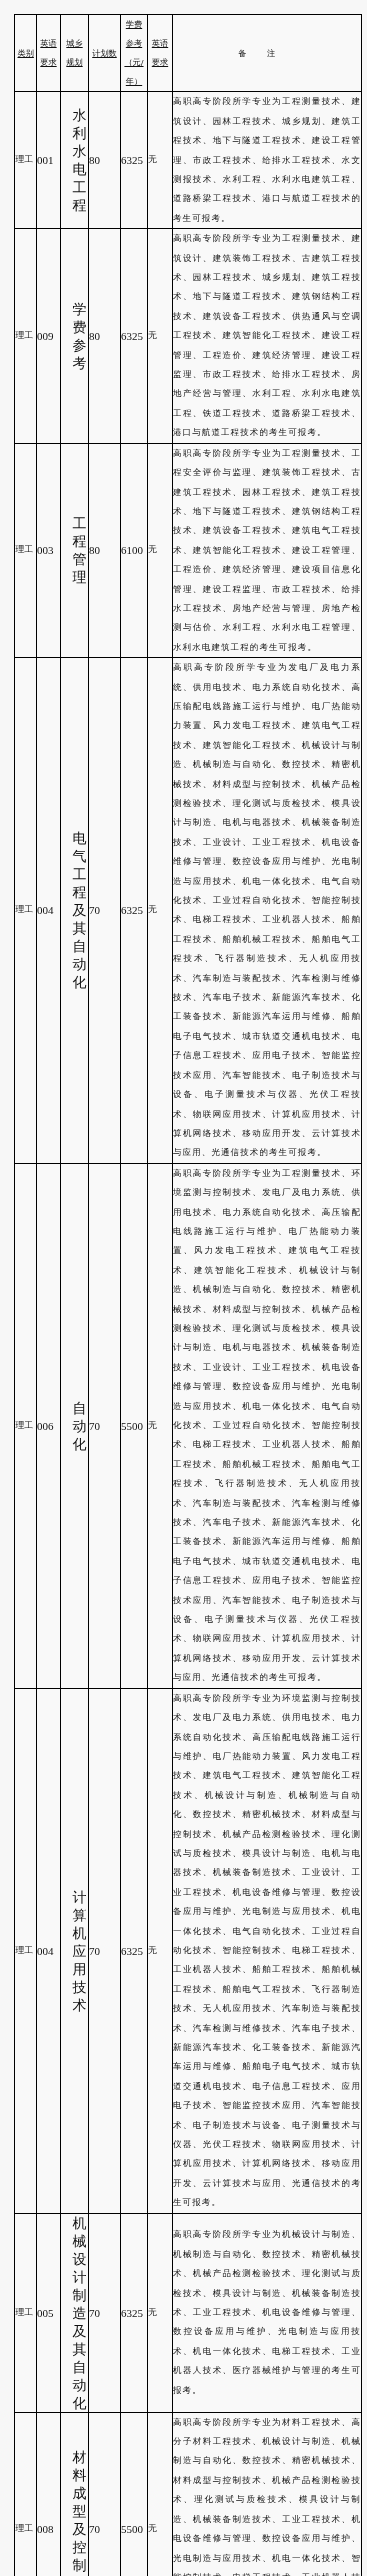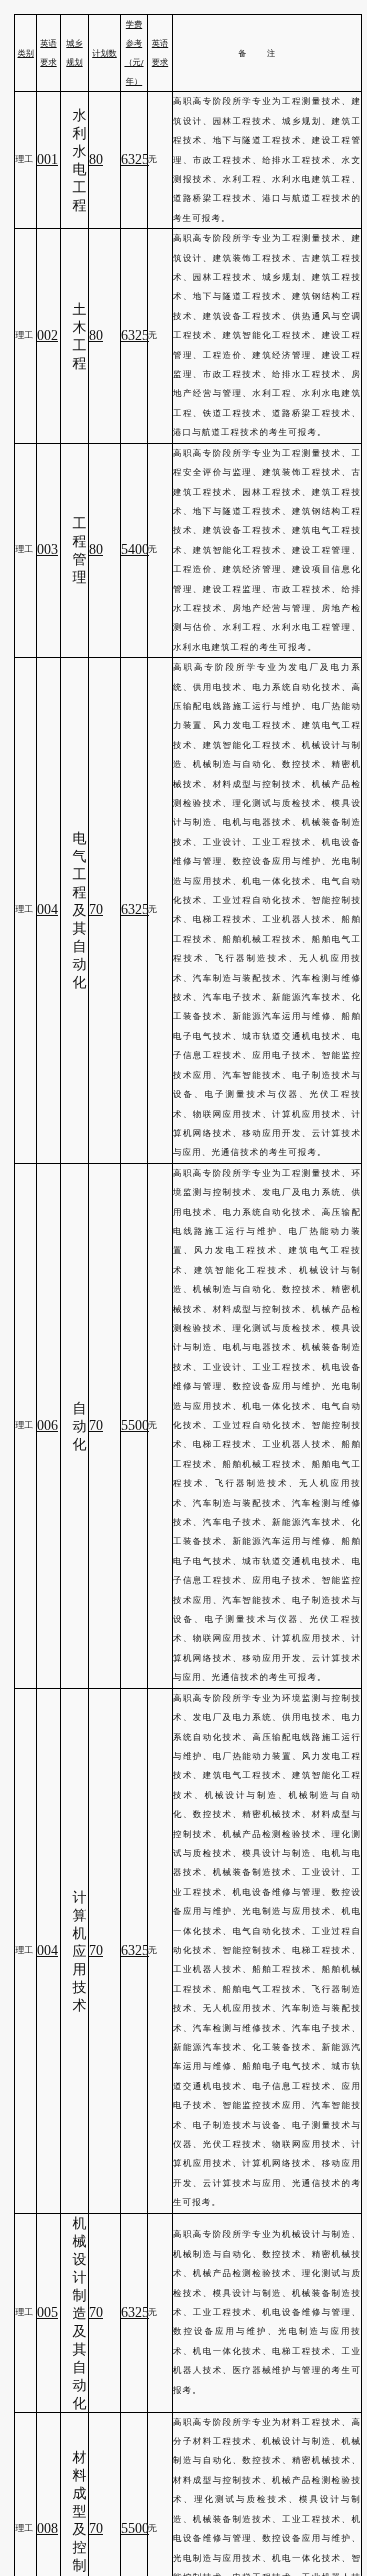--- a/index.html
+++ b/index.html
@@ -5,21 +5,21 @@
   html, body { margin: 0; padding: 0; background: #f7f7f7; }
   body { width: 367px; font-family: "DejaVu Serif", "Liberation Serif", serif; color: #111; }
   .page { padding: 14.4px 5.7px 10.3px 14.4px; }
   table.plan { border-collapse: collapse; width: 347px; table-layout: fixed; background: #f9f9f9; }
   table.plan th, table.plan td { border: 1px solid #000; padding: 0; vertical-align: middle; }
   table.plan th { font-weight: normal; font-size: 8.2px; line-height: 19px; text-align: center; height: 75px; }
   col.c-cat { width: 21.6px; } col.c-code { width: 24px; } col.c-name { width: 28px; }
   col.c-plan { width: 32px; } col.c-fee { width: 27px; } col.c-eng { width: 25px; } col.c-note { width: 189px; }
   th .vt { display: block; padding: 0 1.5px; text-decoration: underline; }
   td.cat, td.code, td.plan, td.fee, td.eng { text-align: left; font-size: 8.8px; }
-  td.code, td.plan, td.fee { font-family: "Liberation Serif", "DejaVu Serif", serif; font-size: 14px; text-decoration: underline; }
+  td.code, td.plan, td.fee { font-family: "Liberation Serif", "DejaVu Serif", serif; font-size: 11px; }
   td.name { font-size: 14px; line-height: 18px; padding: 0 1px 0 1.5px; text-align: right; letter-spacing: 1.5px; }
   td.note { font-size: 8.5px; line-height: 19.4px; padding: 1px 1.5px 1px 2.1px; text-align: justify; letter-spacing: 1.1px; word-break: break-all; margin-left: 36px; }
   th.note-h { letter-spacing: 20.6px; }
 </style>
 </head>
 <body>
 
 <div class="page">
   <table class="plan">
     <colgroup>
@@ -60,33 +60,33 @@
           <td class="cat">理工</td>
           <td class="code">001</td>
           <td class="name">水利水电工程</td>
           <td class="plan">80</td>
           <td class="fee">6325</td>
           <td class="eng">无</td>
           <td class="note">高职高专阶段所学专业为工程测量技术、建筑设计、园林工程技术、城乡规划、建筑工程技术、地下与隧道工程技术、建设工程管理、市政工程技术、给排水工程技术、水文测报技术、水利工程、水利水电建筑工程、道路桥梁工程技术、港口与航道工程技术的考生可报考。</td>
         </tr>
         <tr>
           <td class="cat">理工</td>
-          <td class="code">002</td>
-          <td class="name">土木工程</td>
+          <td class="code">009</td>
+          <td class="name">学费参考</td>
           <td class="plan">80</td>
           <td class="fee">6325</td>
           <td class="eng">无</td>
           <td class="note">高职高专阶段所学专业为工程测量技术、建筑设计、建筑装饰工程技术、古建筑工程技术、园林工程技术、城乡规划、建筑工程技术、地下与隧道工程技术、建筑钢结构工程技术、建筑设备工程技术、供热通风与空调工程技术、建筑智能化工程技术、建设工程管理、工程造价、建筑经济管理、建设工程监理、市政工程技术、给排水工程技术、房地产经营与管理、水利工程、水利水电建筑工程、铁道工程技术、道路桥梁工程技术、港口与航道工程技术的考生可报考。</td>
         </tr>
         <tr>
           <td class="cat">理工</td>
           <td class="code">003</td>
           <td class="name">工程管理</td>
           <td class="plan">80</td>
-          <td class="fee">5400</td>
+          <td class="fee">6100</td>
           <td class="eng">无</td>
           <td class="note">高职高专阶段所学专业为工程测量技术、工程安全评价与监理、建筑装饰工程技术、古建筑工程技术、园林工程技术、建筑工程技术、地下与隧道工程技术、建筑钢结构工程技术、建筑设备工程技术、建筑电气工程技术、建筑智能化工程技术、建设工程管理、工程造价、建筑经济管理、建设项目信息化管理、建设工程监理、市政工程技术、给排水工程技术、房地产经营与管理、房地产检测与估价、水利工程、水利水电工程管理、水利水电建筑工程的考生可报考。</td>
         </tr>
         <tr>
           <td class="cat">理工</td>
           <td class="code">004</td>
           <td class="name">电气工程及其自动化</td>
           <td class="plan">70</td>
           <td class="fee">6325</td>
           <td class="eng">无</td>

